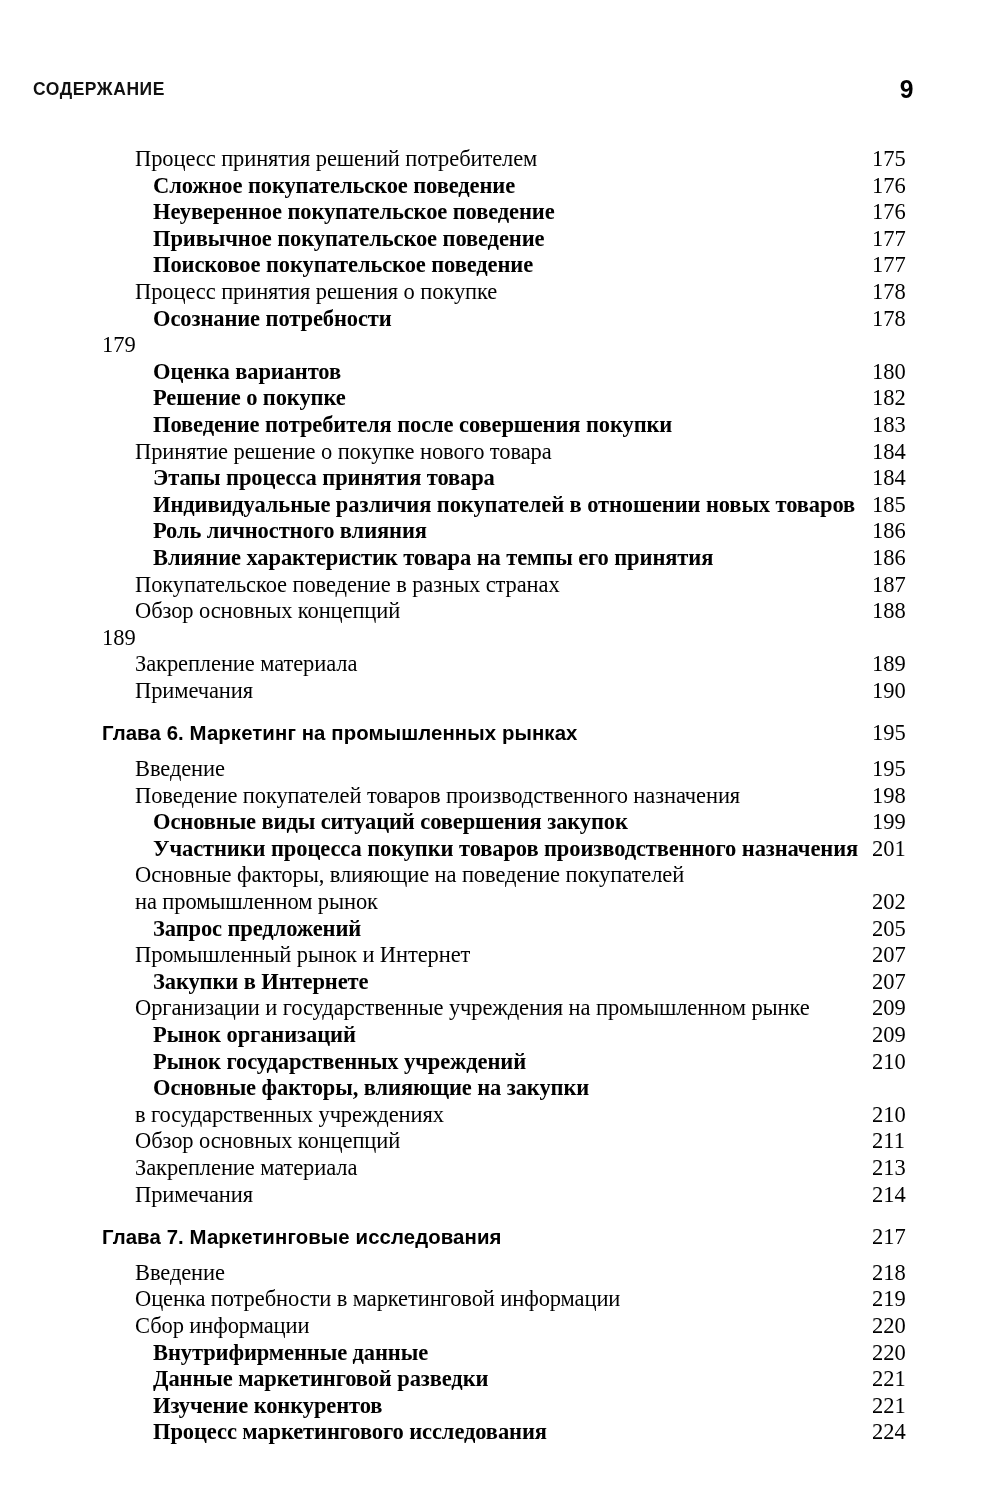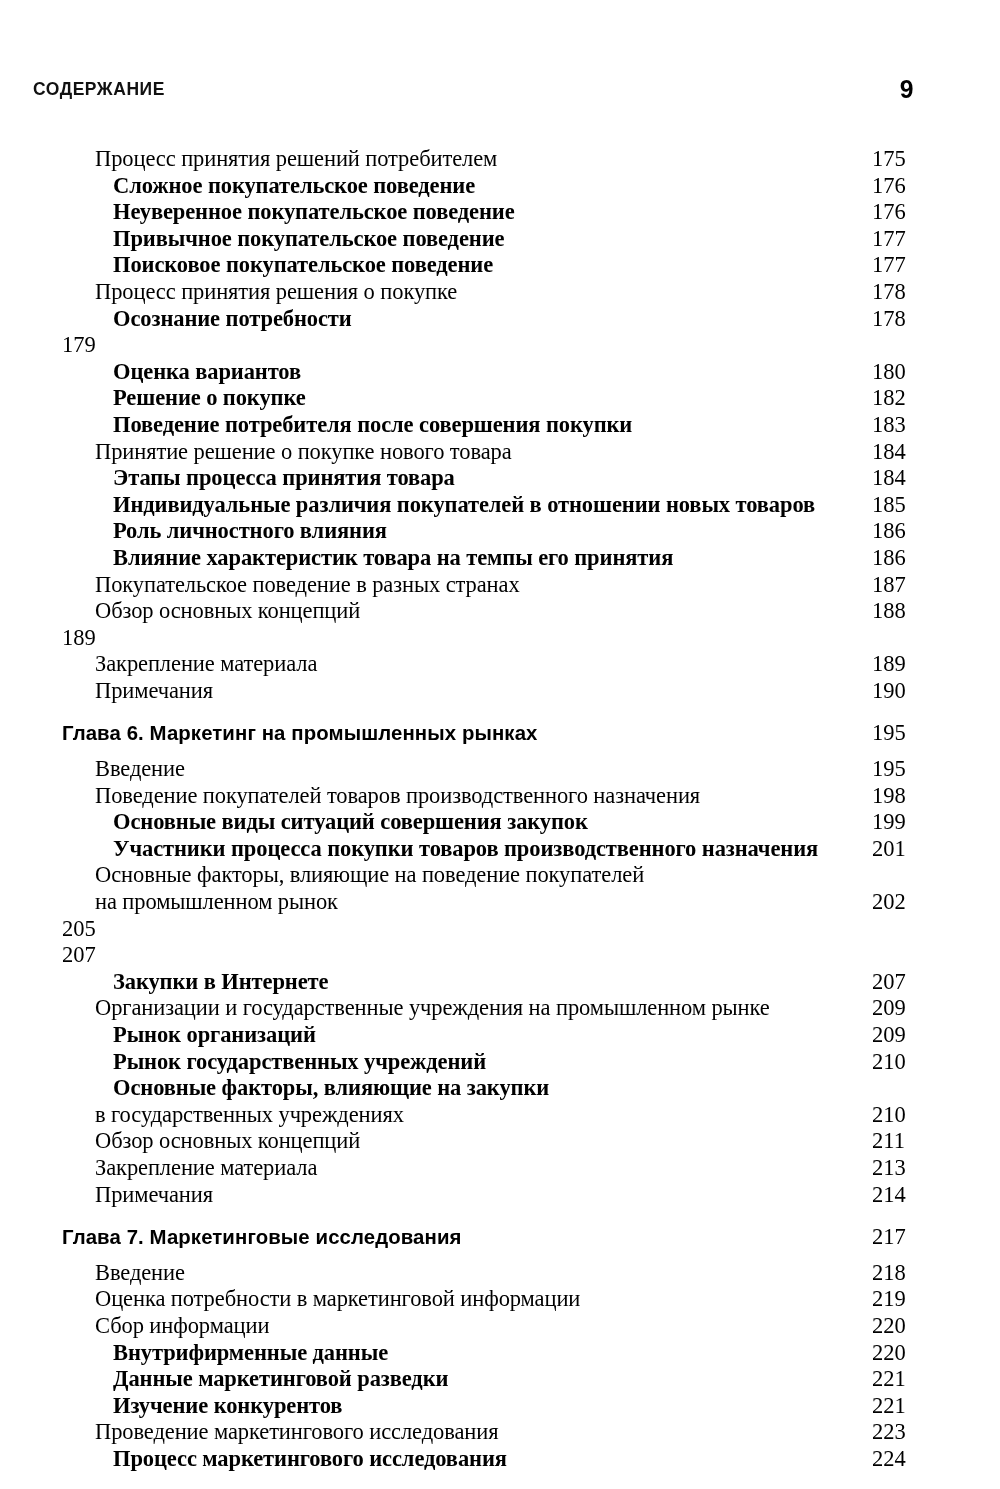--- a/index.html
+++ b/index.html
@@ -55,20 +55,21 @@
     width: 856px;
   }
 
   .toc-row {
     display: flex;
     align-items: baseline;
     justify-content: space-between;
     height: 26.6px;
     line-height: 26.6px;
     white-space: nowrap;
+    margin-left: 40px;
   }
 
   .toc-label {
     font-size: 22.5px;
     letter-spacing: -0.1px;
   }
   .toc-folio {
     font-size: 22.5px;
     font-variant-numeric: lining-nums;
     min-width: 46px;
@@ -216,23 +217,25 @@
     </div>
     <div class="toc-row lvl-1 cont-first">
       <span class="toc-label">Основные факторы, влияющие на поведение покупателей</span>
       <span class="toc-folio"></span>
     </div>
     <div class="toc-row lvl-1">
       <span class="toc-label">на промышленном рынок</span>
       <span class="toc-folio">202</span>
     </div>
     <div class="toc-row lvl-2">
+      <span class="toc-label">Запрос предложений</span>
       <span class="toc-folio">205</span>
     </div>
     <div class="toc-row lvl-1">
+      <span class="toc-label">Промышленный рынок и Интернет</span>
       <span class="toc-folio">207</span>
     </div>
     <div class="toc-row lvl-2">
       <span class="toc-label">Закупки в Интернете</span>
       <span class="toc-folio">207</span>
     </div>
     <div class="toc-row lvl-1">
       <span class="toc-label">Организации и государственные учреждения на промышленном рынке</span>
       <span class="toc-folio">209</span>
     </div>
@@ -285,21 +288,17 @@
       <span class="toc-folio">220</span>
     </div>
     <div class="toc-row lvl-2">
       <span class="toc-label">Данные маркетинговой разведки</span>
       <span class="toc-folio">221</span>
     </div>
     <div class="toc-row lvl-2">
       <span class="toc-label">Изучение конкурентов</span>
       <span class="toc-folio">221</span>
     </div>
-    <div class="toc-row lvl-1">
-      <span class="toc-label">Проведение маркетингового исследования</span>
-      <span class="toc-folio">223</span>
-    </div>
     <div class="toc-row lvl-2">
       <span class="toc-label">Процесс маркетингового исследования</span>
       <span class="toc-folio">224</span>
     </div>
   </div>
 
 </body></html>

